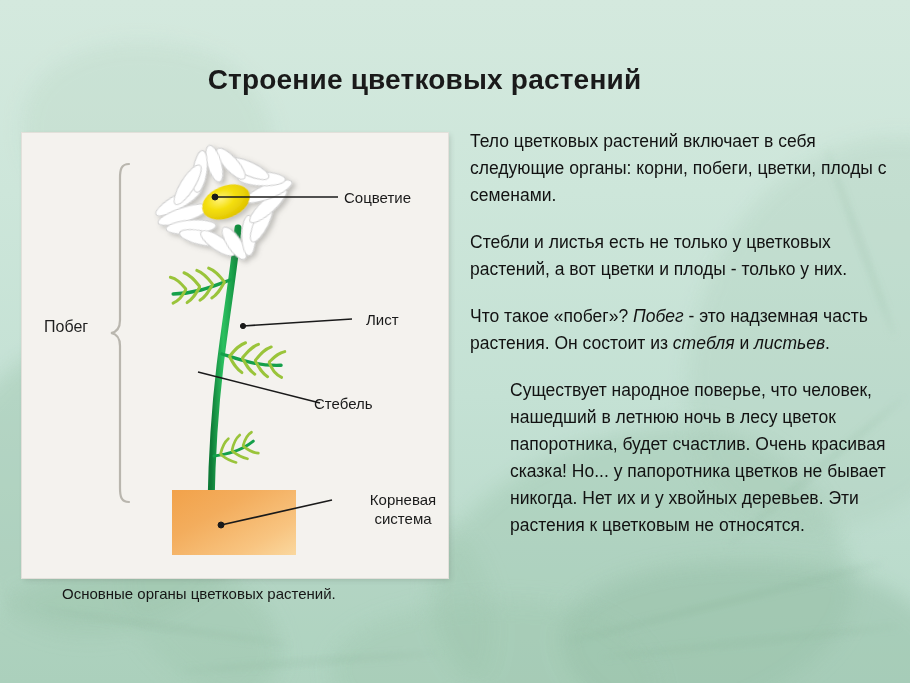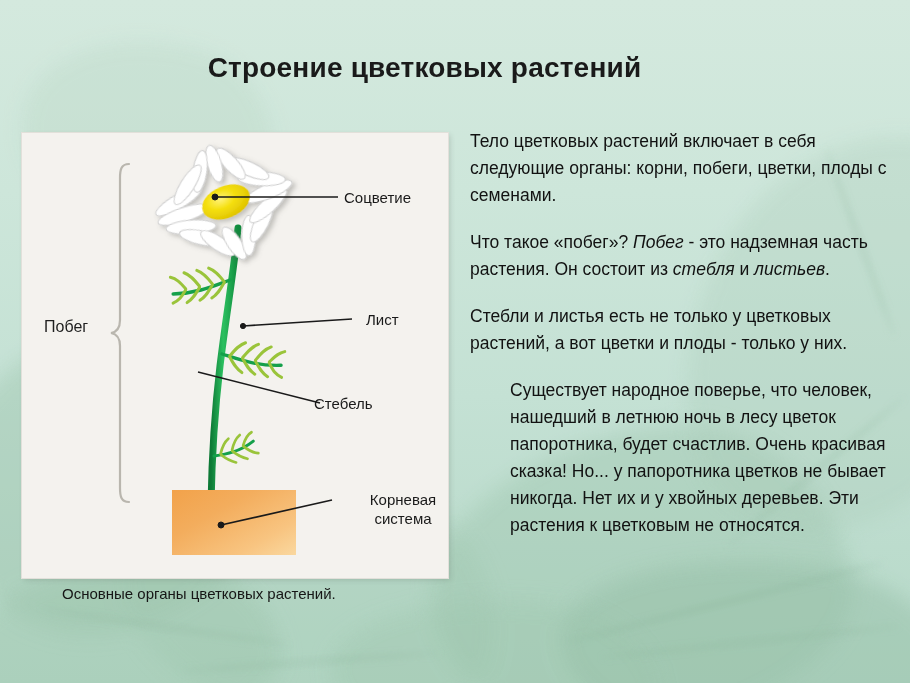--- a/index.html
+++ b/index.html
@@ -67,21 +67,21 @@
   .v2 { left: 600px; top: 640px; width: 300px; height: 4px; transform: rotate(-6deg); }
   .v3 { left: 40px;  top: 625px; width: 250px; height: 4px; transform: rotate(8deg); }
   .v4 { left: 180px; top: 660px; width: 260px; height: 4px; transform: rotate(-4deg); }
   .v5 { left: 760px; top: 240px; width: 200px; height: 4px; transform: rotate(70deg); }
   .v6 { left: 700px; top: 470px; width: 230px; height: 4px; transform: rotate(-40deg); }
 
   
   #title {
     position: absolute;
     left: 0;
-    top: 52px;
+    top: 64px;
     width: 849px;
     text-align: center;
     font-size: 28px;
     font-weight: bold;
     color: #1a1a1a;
     letter-spacing: .2px;
   }
 
   
   #figure-panel {
@@ -324,18 +324,18 @@
     <div class="callout-label" style="left:328px; top:357px; width:106px; text-align:center; white-space:normal;">
       <span>Корневая</span><br>
       <span>система</span>
     </div>
   </div>
 
   <div id="caption">Основные органы цветковых растений.</div>
 
   <div id="text-column">
     <p><span>Тело цветковых растений включает в себя следующие органы: корни, побеги, цветки, плоды с семенами.</span></p>
+    <p><span>Стебли и листья есть не только у цветковых растений, а вот цветки и плоды - только у них.</span></p>
     <p><span>Что такое «побег»? </span><i>Побег</i><span> - это надземная часть растения. Он состоит из </span><i>стебля</i><span> и </span><i>листьев</i><span>.</span></p>
-    <p><span>Стебли и листья есть не только у цветковых растений, а вот цветки и плоды - только у них.</span></p>
     <p><span>Существует народное поверье, что человек, нашедший в летнюю ночь в лесу цветок папоротника, будет счастлив. Очень красивая сказка! Но... у папоротника цветков не бывает никогда. Нет их и у хвойных деревьев. Эти растения к цветковым не относятся.</span></p>
   </div>
 
 </div>
 
 </body></html>

